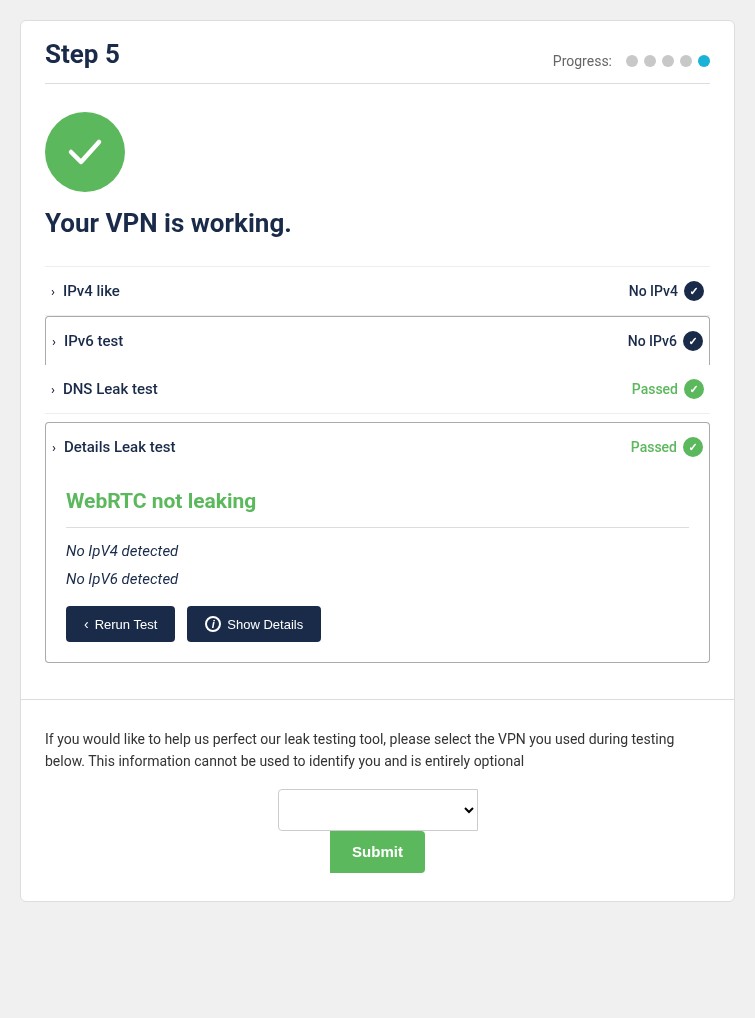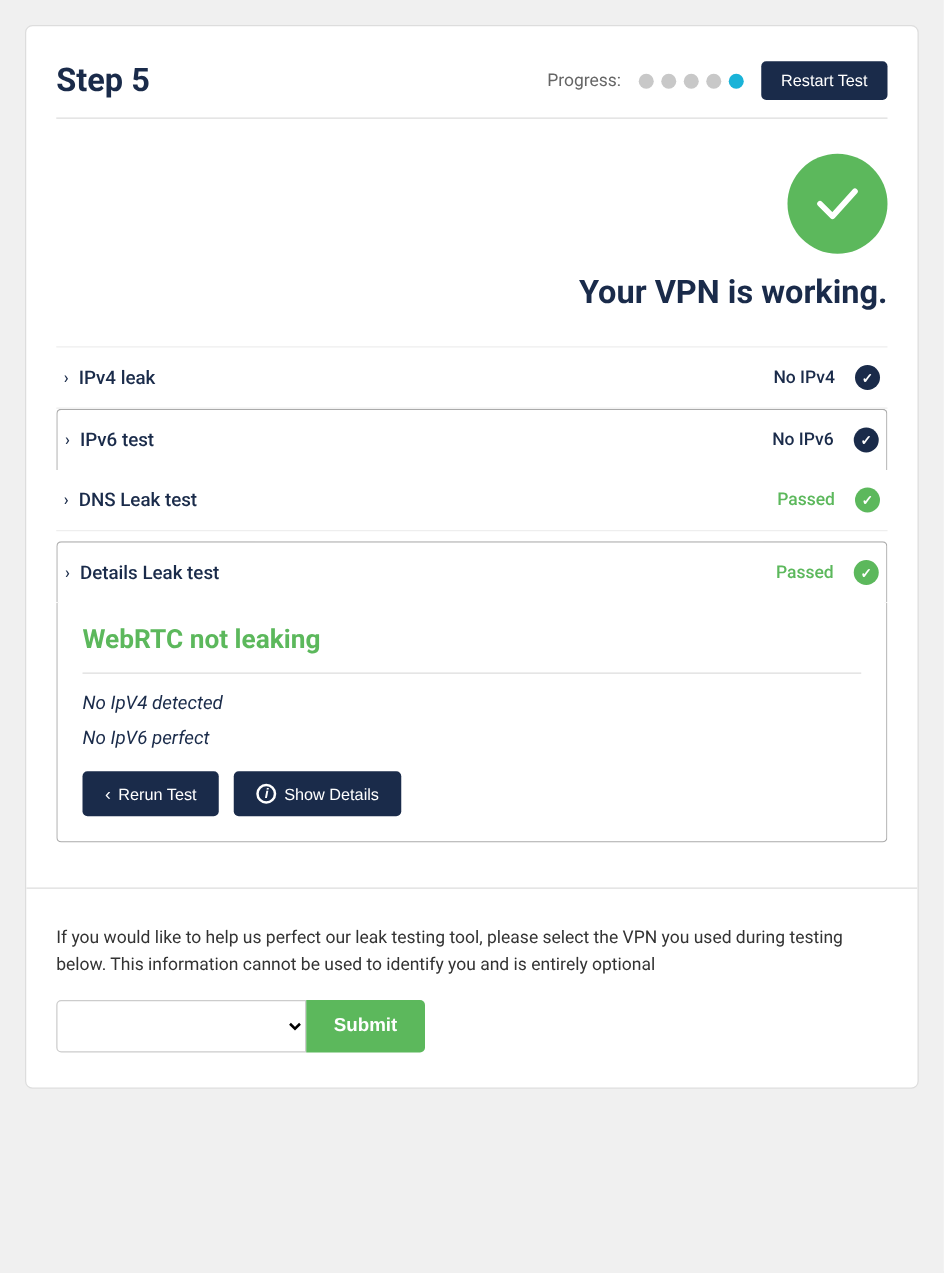--- a/index.html
+++ b/index.html
@@ -27,21 +27,20 @@
     }
     .step-title {
       font-size: 26px;
       font-weight: 700;
       color: #1a2b4a;
     }
     .header-right {
       display: flex;
       align-items: center;
       gap: 14px;
-      margin-top: 10px;
     }
     .progress-label {
       font-size: 14px;
       color: #666;
     }
     .progress-dots {
       display: flex;
       gap: 6px;
       align-items: center;
     }
@@ -66,21 +65,21 @@
       border: none;
       border-top: 1px solid #ddd;
       margin: 0 24px;
     }
     .main-content {
       padding: 0 24px 24px;
     }
     .success-section {
       display: flex;
       flex-direction: column;
-      align-items: flex-end;
+      align-items: flex-start;
       padding: 28px 0 20px;
     }
     .check-circle {
       width: 80px;
       height: 80px;
       background: #5cb85c;
       border-radius: 50%;
       display: flex;
       align-items: center;
       justify-content: center;
@@ -122,21 +121,21 @@
       font-size: 15px;
       font-weight: 500;
     }
     .chevron {
       font-size: 13px;
       color: #1a2b4a;
     }
     .test-row-right {
       display: flex;
       align-items: center;
-      gap: 16px;
+      gap: 6px;
       font-size: 14px;
     }
     .status-navy {
       color: #1a2b4a;
       font-weight: 500;
     }
     .status-green {
       color: #5cb85c;
       font-weight: 500;
     }
@@ -203,20 +202,21 @@
     .footer-text {
       font-size: 14px;
       color: #333;
       line-height: 1.6;
       margin-bottom: 16px;
     }
     .footer-form {
       display: flex;
       align-items: center;
       gap: 0;
+      flex-direction: column;
     }
     .vpn-select {
       border: 1px solid #ccc;
       border-radius: 4px 0 0 4px;
       padding: 10px 12px;
       font-size: 14px;
       width: 200px;
       height: 42px;
       background: #fff;
       cursor: pointer;
@@ -243,21 +243,20 @@
     <span class="step-title">Step 5</span>
     <div class="header-right">
       <span class="progress-label">Progress:</span>
       <div class="progress-dots">
         <span class="dot dot-inactive"></span>
         <span class="dot dot-inactive"></span>
         <span class="dot dot-inactive"></span>
         <span class="dot dot-inactive"></span>
         <span class="dot dot-active"></span>
       </div>
-      <button class="restart-btn">Restart Test</button>
     </div>
   </div>
 
   <hr class="divider">
 
   <div class="main-content">
 
     <div class="success-section">
       <div class="check-circle">
         <svg viewBox="0 0 44 44" fill="none" xmlns="http://www.w3.org/2000/svg">
@@ -265,21 +264,21 @@
         </svg>
       </div>
       <span class="success-text">Your VPN is working.</span>
     </div>
 
     <div class="test-list">
 
       <div class="test-row">
         <div class="test-row-left">
           <span class="chevron">›</span>
-          <span>IPv4 leak</span>
+          <span>IPv4 like</span>
         </div>
         <div class="test-row-right">
           <span class="status-navy">No IPv4</span>
           <span class="badge-circle badge-navy">✓</span>
         </div>
       </div>
 
       <div class="test-row expanded">
         <div class="test-row-left">
           <span class="chevron">›</span>
@@ -310,21 +309,21 @@
         <div class="test-row-right">
           <span class="status-green">Passed</span>
           <span class="badge-circle badge-green">✓</span>
         </div>
       </div>
 
       <div class="expanded-panel">
         <div class="webrtc-title">WebRTC not leaking</div>
         <hr class="panel-divider">
         <div class="detection-item">No IpV4 detected</div>
-        <div class="detection-item">No IpV6 perfect</div>
+        <div class="detection-item">No IpV6 detected</div>
         <div class="panel-buttons">
           <button class="btn-dark">
             <span style="font-size:14px;">‹</span>
             <span>Rerun Test</span>
           </button>
           <button class="btn-dark">
             <span style="display:inline-flex;align-items:center;justify-content:center;width:16px;height:16px;border-radius:50%;border:2px solid white;font-size:11px;font-style:italic;font-weight:700;">i</span>
             <span>Show Details</span>
           </button>
         </div>

